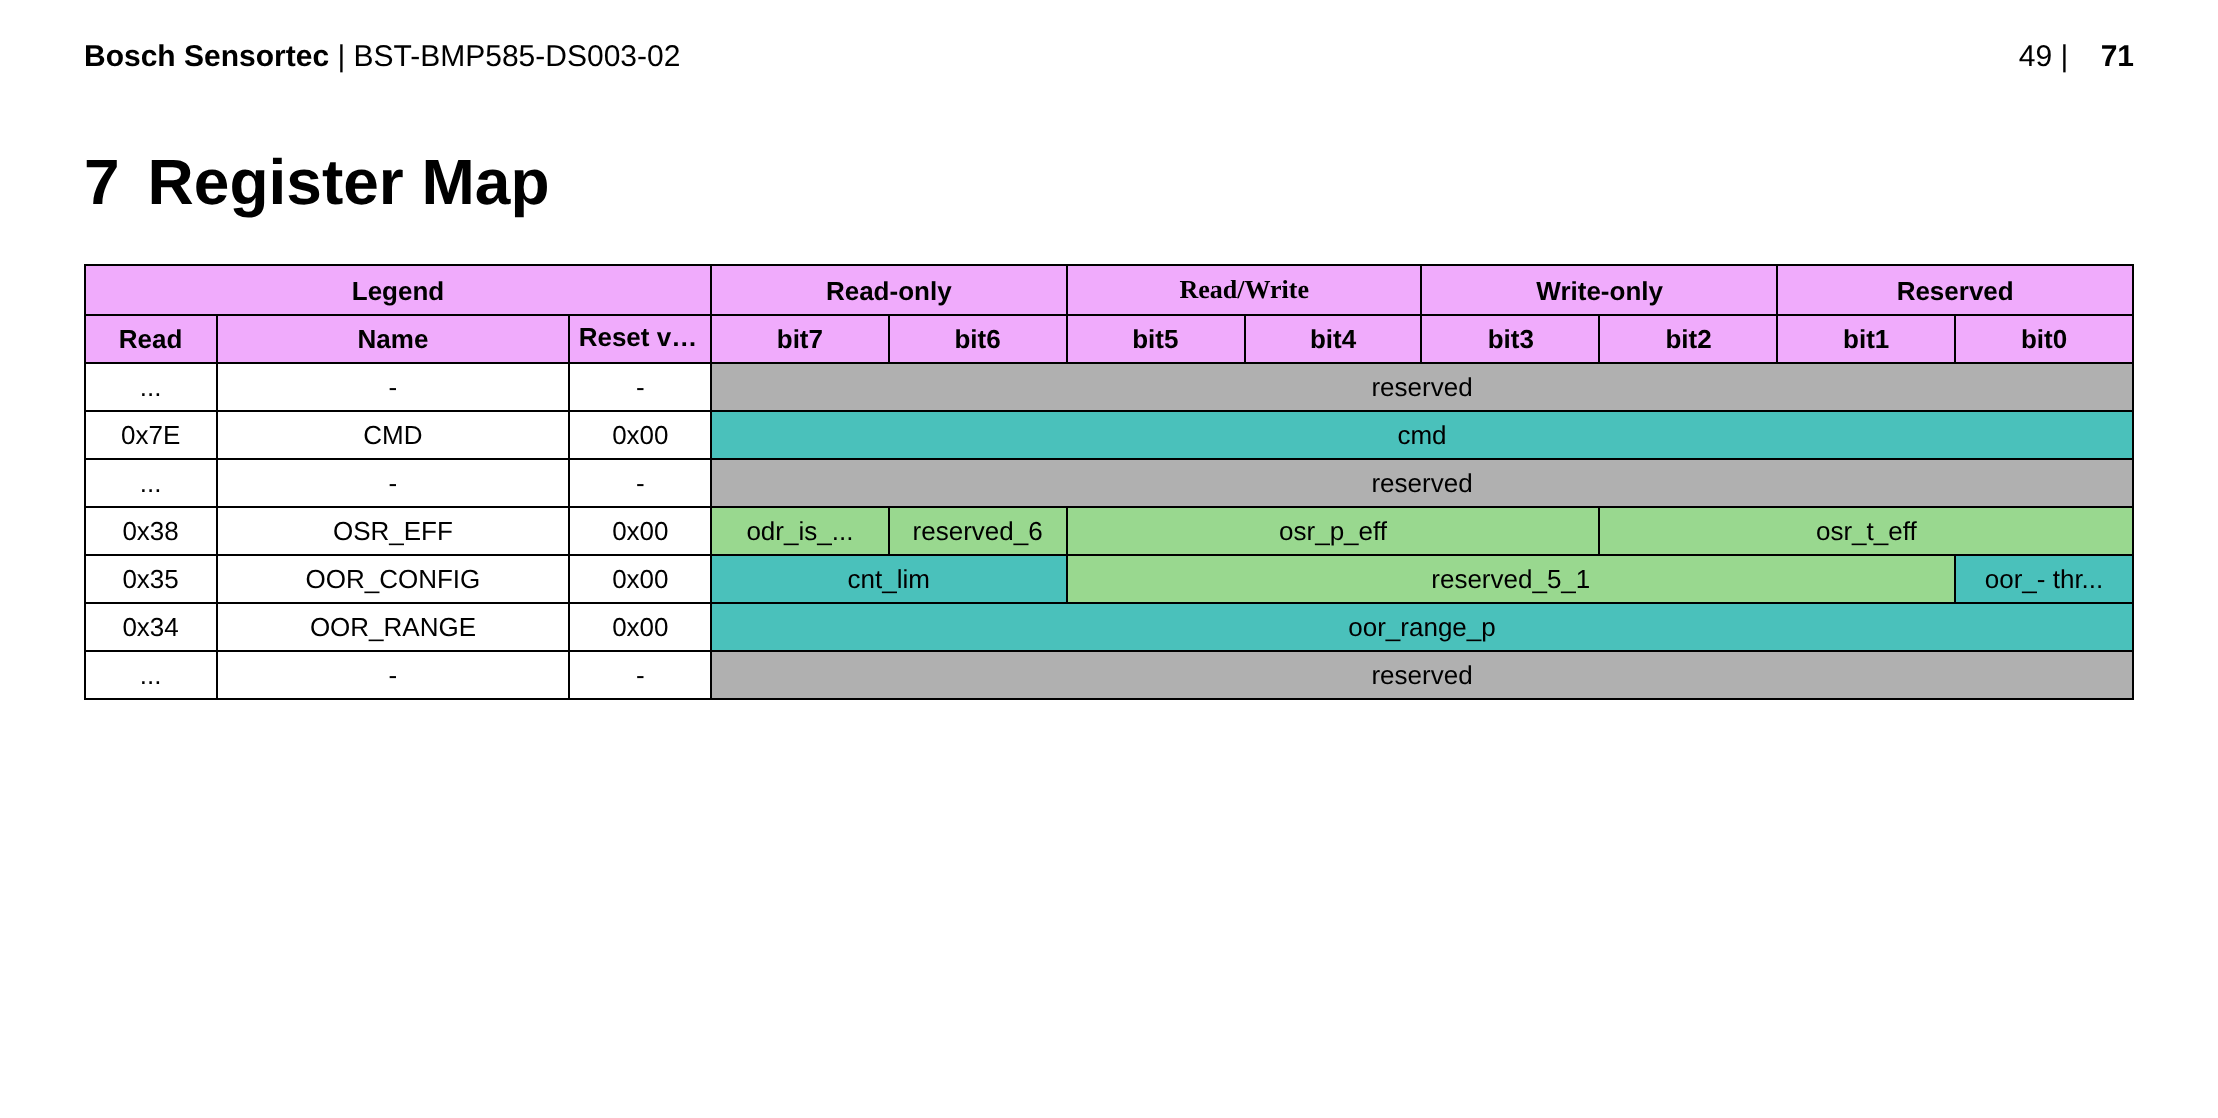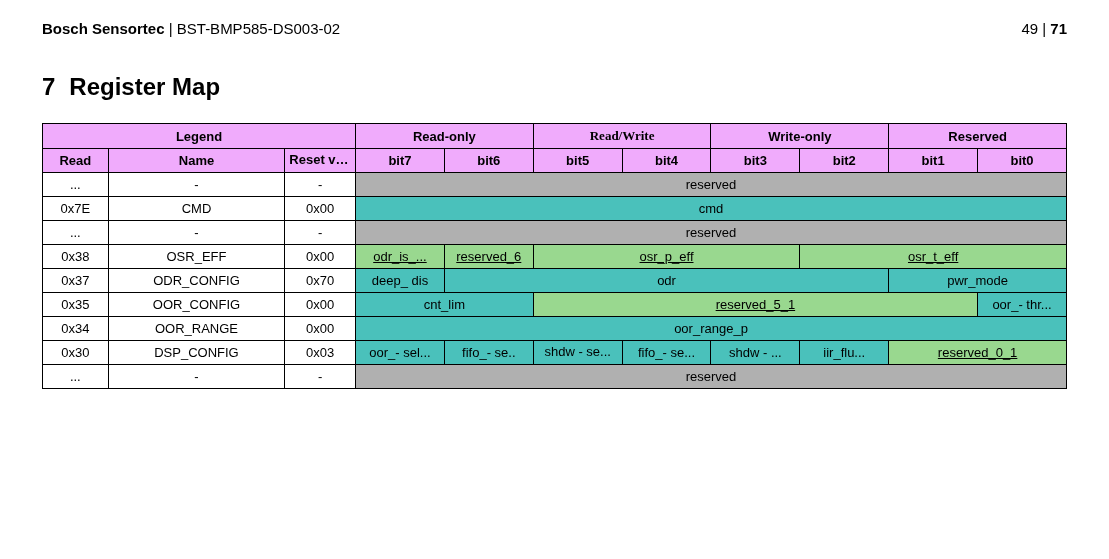--- a/index.html
+++ b/index.html
@@ -12,23 +12,23 @@
     width: 1109px;
   }
   .hdr {
     display: flex;
     justify-content: space-between;
     align-items: baseline;
     font-size: 15px;
     margin-bottom: 36px;
   }
   .hdr .left b { font-weight: 700; }
-  .hdr .right b { font-weight: 700; }
+  .hdr .right b { font-weight: 700; margin-left: 12px; }
   .title {
-    font-size: 24px;
+    font-size: 32px;
     font-weight: 700;
     margin: 0 0 22px 0;
   }
   .title .num { margin-right: 14px; }
   table.reg {
     border-collapse: collapse;
     width: 100%;
     table-layout: fixed;
     font-size: 13px;
   }
@@ -43,21 +43,21 @@
   }
   table.reg th {
     background: #f0abfc;
     font-weight: 700;
   }
   .legend    { background: #d9d9d9; font-weight:700; }
   .readonly  { background: #99d88f; font-weight:700; }
   .readwrite { background: #4ac1bb; font-weight:700;font-family:Liberation Serif, serif; }
   .writeonly { background: #ec5c6c; font-weight:700; }
   .reserved  { background: #b0b0b0; font-weight:700; }
-  .c-ro { background: #99d88f; text-decoration: underline; }
+  .c-ro { background: #99d88f; }
   .c-rw { background: #4ac1bb; }
   .c-rs { background: #b0b0b0; }
   .wrap { white-space: normal; line-height:1.1; }
   col.addr  { width: 65px; }
   col.name  { width: 175px; }
   col.reset { width: 70px; }
   col.bit   { width: 88px; }
 </style>
 </head>
 <body>
@@ -133,53 +133,33 @@
     <tr>
       <td>0x38</td>
       <td>OSR_EFF</td>
       <td>0x00</td>
       <td class="c-ro">odr_is_...</td>
       <td class="c-ro">reserved_6</td>
       <td colspan="3" class="c-ro">osr_p_eff</td>
       <td colspan="3" class="c-ro">osr_t_eff</td>
     </tr>
     <tr>
-      <td>0x37</td>
-      <td>ODR_CONFIG</td>
-      <td>0x70</td>
-      <td class="c-rw">deep_ dis</td>
-      <td colspan="5" class="c-rw">odr</td>
-      <td colspan="2" class="c-rw">pwr_mode</td>
-    </tr>
-    <tr>
       <td>0x35</td>
       <td>OOR_CONFIG</td>
       <td>0x00</td>
       <td colspan="2" class="c-rw">cnt_lim</td>
       <td colspan="5" class="c-ro">reserved_5_1</td>
       <td class="c-rw">oor_- thr...</td>
     </tr>
     <tr>
       <td>0x34</td>
       <td>OOR_RANGE</td>
       <td>0x00</td>
       <td colspan="8" class="c-rw">oor_range_p</td>
     </tr>
     <tr>
-      <td>0x30</td>
-      <td>DSP_CONFIG</td>
-      <td>0x03</td>
-      <td class="c-rw">oor_- sel...</td>
-      <td class="c-rw">fifo_- se..</td>
-      <td class="c-rw wrap">shdw - se...</td>
-      <td class="c-rw">fifo_- se...</td>
-      <td class="c-rw">shdw - ...</td>
-      <td class="c-rw">iir_flu...</td>
-      <td colspan="2" class="c-ro">reserved_0_1</td>
-    </tr>
-    <tr>
       <td>...</td>
       <td>-</td>
       <td>-</td>
       <td colspan="8" class="c-rs">reserved</td>
     </tr>
   </tbody>
 </table>
 
 </body></html>

